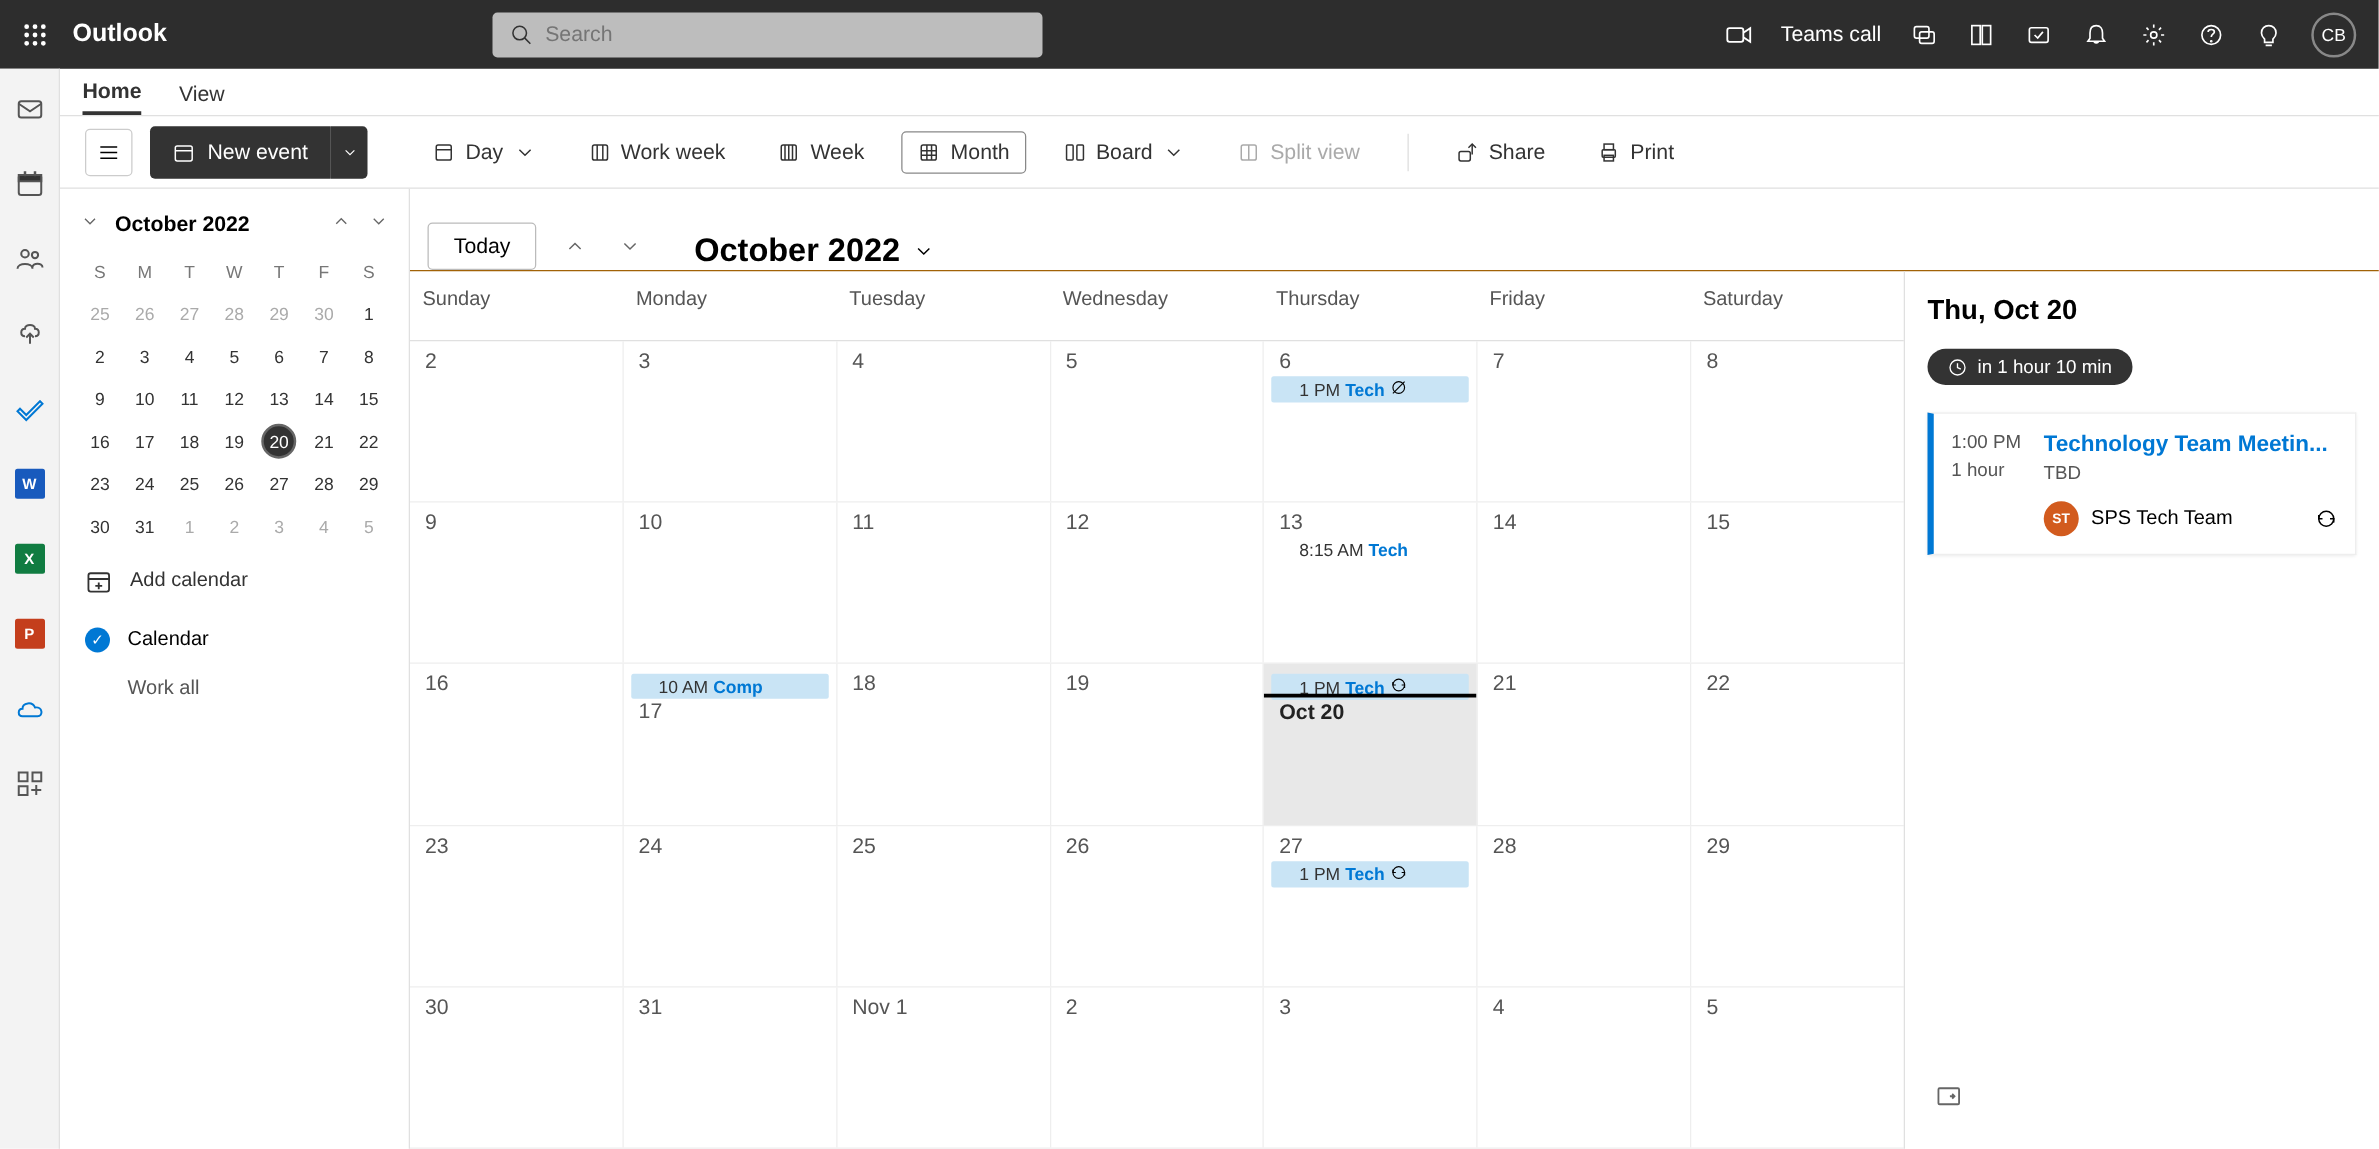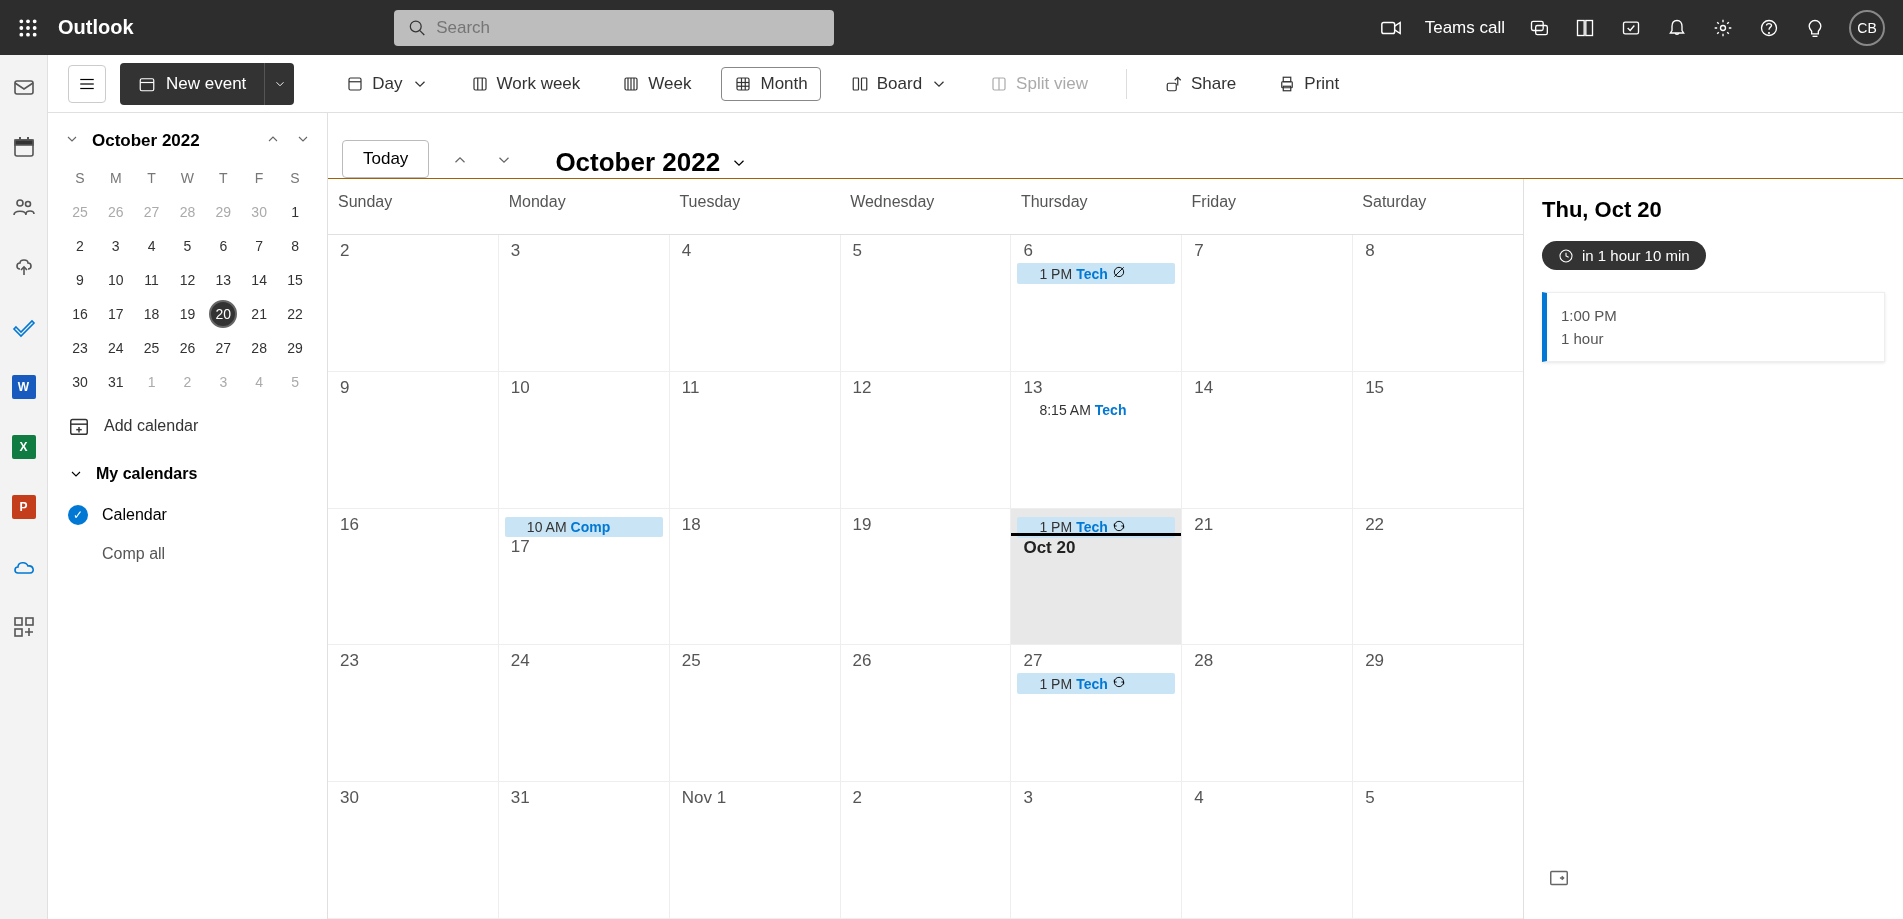--- a/index.html
+++ b/index.html
@@ -216,20 +216,24 @@
       <svg viewBox="0 0 24 24" width="24" height="24">
         <rect x="3" y="3" width="7" height="7"></rect>
         <rect x="14" y="3" width="7" height="7"></rect>
         <rect x="3" y="14" width="7" height="7"></rect>
         <path d="M17 13 L17 21 M13 17 L21 17"></path>
       </svg>
     </div>
 </div>
 
 <div class="content">
+  <div class="tabbar">
+    <div class="tab active">Home</div>
+    <div class="tab">View</div>
+  </div>
 
   <div class="toolbar">
     <div class="hamburger">
         <svg viewBox="0 0 24 24" width="18" height="18">
           <line x1="3" y1="6" x2="21" y2="6"></line>
           <line x1="3" y1="12" x2="21" y2="12"></line>
           <line x1="3" y1="18" x2="21" y2="18"></line>
         </svg>
       </div>
     <div class="ne-group">
@@ -407,31 +411,25 @@
       </table>
       <div class="add-cal">
         <svg viewBox="0 0 24 24" width="22" height="22">
             <rect x="3" y="5" width="18" height="16" rx="2"></rect>
             <line x1="3" y1="10" x2="21" y2="10"></line>
             <line x1="12" y1="13" x2="12" y2="19"></line>
             <line x1="9" y1="16" x2="15" y2="16"></line>
           </svg>
         <span>Add calendar</span>
       </div>
-      <div class="my-cals">
-        <svg viewBox="0 0 24 24" width="16" height="16">
-            <path d="M6 9 L12 15 L18 9"></path>
-          </svg>
-        <span>My calendars</span>
-      </div>
       <div class="cal-item">
         <div class="cal-check">✓</div>
         <span>Calendar</span>
       </div>
-      <div class="show-all">Comp all</div>
+      <div class="show-all">Work all</div>
     </div>
 
     <div class="calendar-main">
       <div class="cal-header">
         <div class="today-btn">Today</div>
         <div class="cal-nav-btn"><svg viewBox="0 0 24 24" width="18" height="18">
               <path d="M6 15 L12 9 L18 15"></path>
             </svg></div>
         <div class="cal-nav-btn"><svg viewBox="0 0 24 24" width="18" height="18">
               <path d="M6 9 L12 15 L18 9"></path>
@@ -613,20 +611,32 @@
                 <circle cx="12" cy="12" r="9"></circle>
                 <path d="M12 7 L12 12 L16 14"></path>
               </svg>
             <span>in 1 hour 10 min</span>
           </div>
           <div class="agenda-card">
             <div class="agenda-times">
               <div>1:00 PM</div>
               <div style="margin-top:6px">1 hour</div>
             </div>
+            <div class="agenda-body">
+              <div class="agenda-event-title">Technology Team Meetin...</div>
+              <div class="agenda-loc">TBD</div>
+              <div class="organizer">
+                <div class="org-avatar">ST</div>
+                <span>SPS Tech Team</span>
+                <svg viewBox="0 0 24 24" width="18" height="18" stroke="#888" style="margin-left:auto">
+                    <path d="M4 12 A8 8 0 0 1 20 12 M20 12 A8 8 0 0 1 4 12"></path>
+                    <path d="M4 8 L4 12 L8 12 M20 16 L20 12 L16 12"></path>
+                  </svg>
+              </div>
+            </div>
           </div>
           <div style="position:absolute;bottom:20px" class="expand-icon"><svg viewBox="0 0 24 24" width="22" height="22">
                 <rect x="3" y="5" width="18" height="14" rx="1"></rect>
                 <path d="M13 12 L17 12 M15 10 L17 12 L15 14"></path>
               </svg></div>
         </div>
       </div>
     </div>
   </div>
 </div>

